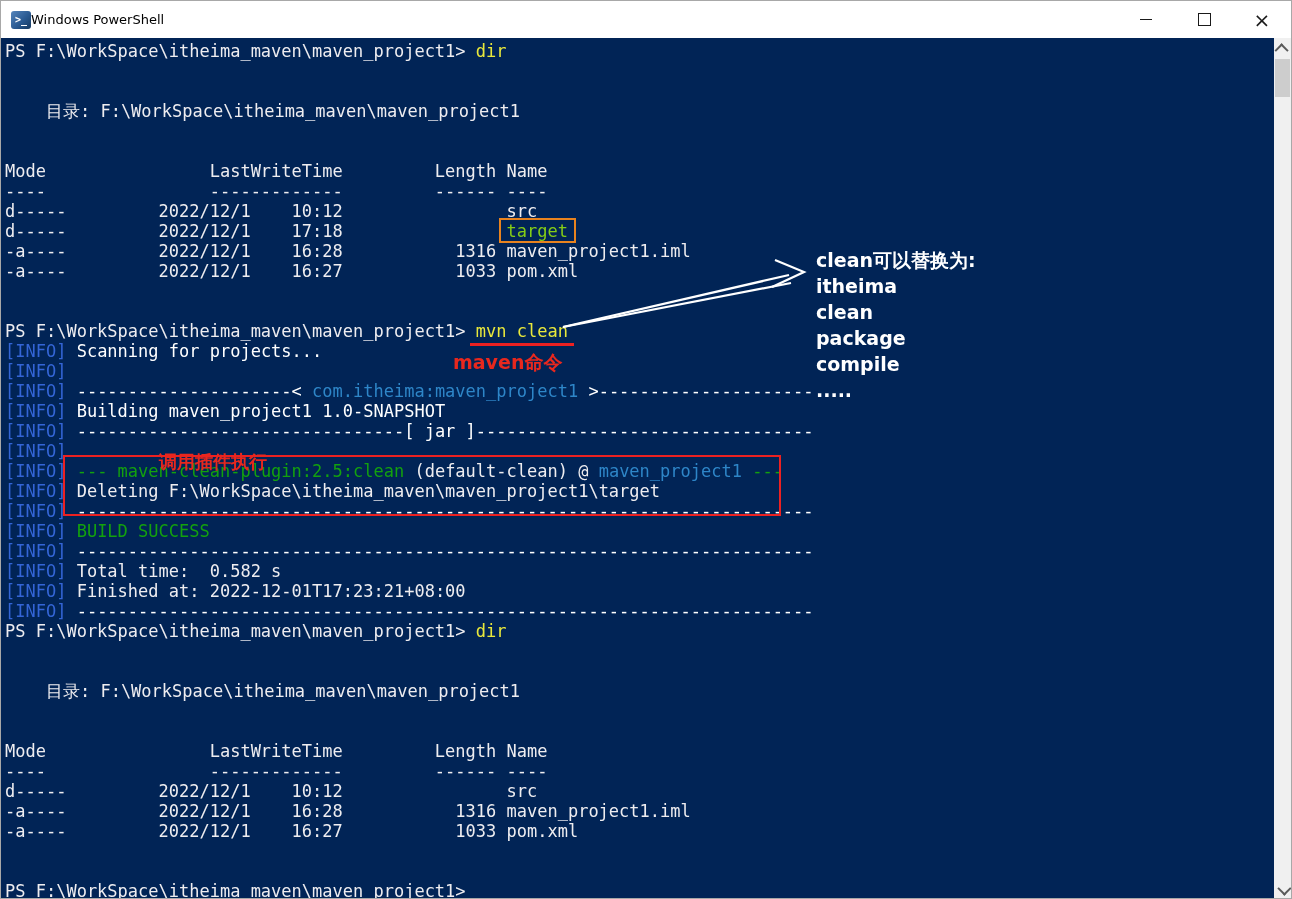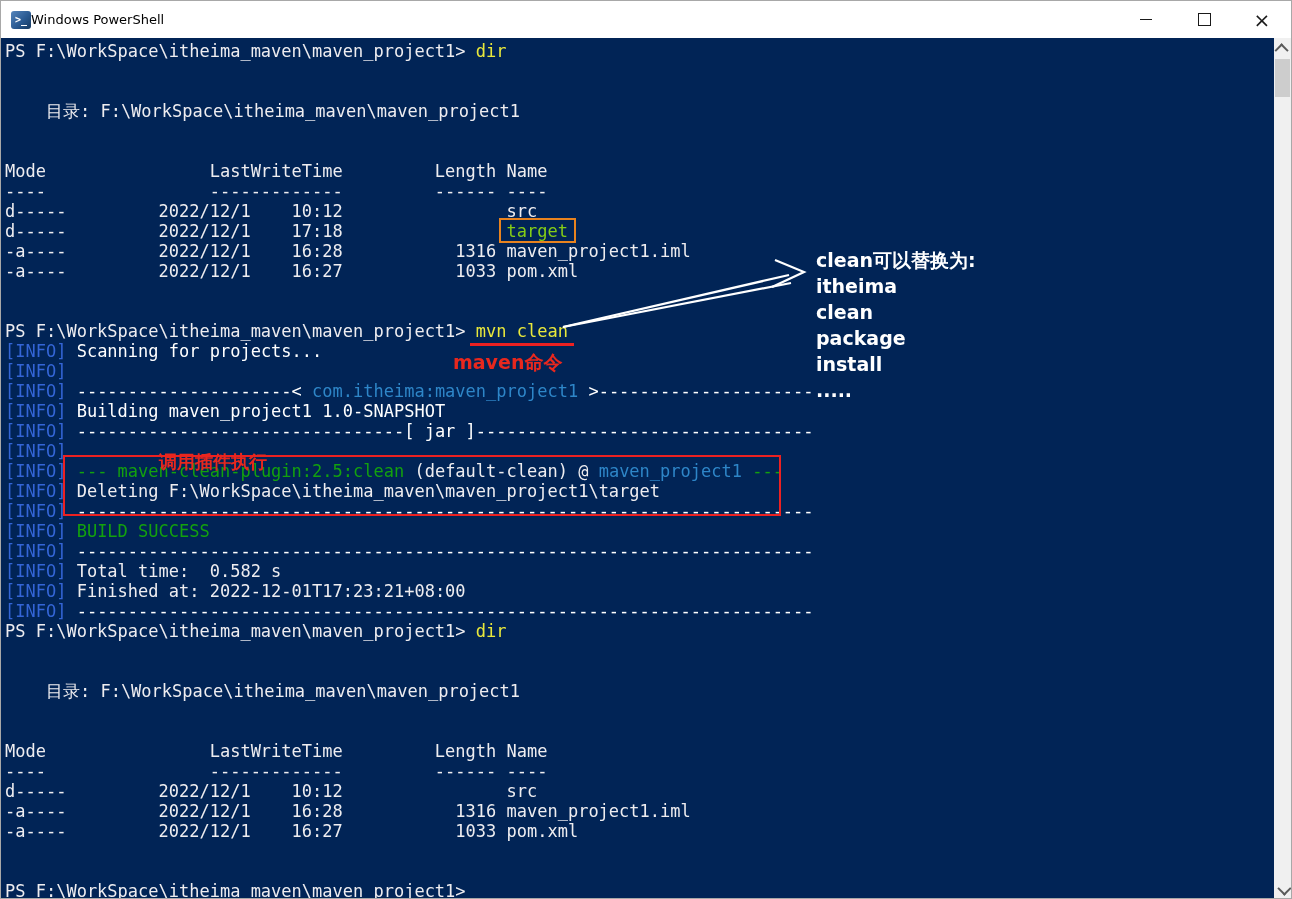--- a/index.html
+++ b/index.html
@@ -115,21 +115,21 @@
       <path d="M22,88 L250,44" stroke="#ffffff" stroke-width="2.2" fill="none"></path>
       <path d="M234,21 L263,33 L231,48" stroke="#ffffff" stroke-width="2.2" fill="none"></path>
     </svg>
 
     <div class="alt-block">
       <div>clean可以替换为:</div>
       <div>
           <div>itheima</div>
           <div>clean</div>
           <div>package</div>
-          <div>install</div>
+          <div>compile</div>
           <div>.....</div>
         </div>
     </div>
   </div>
 
   <div class="scrollbar">
     <div class="sb-arrow up">
         <div class="chev up"></div>
       </div>
     <div class="sb-thumb"></div>

